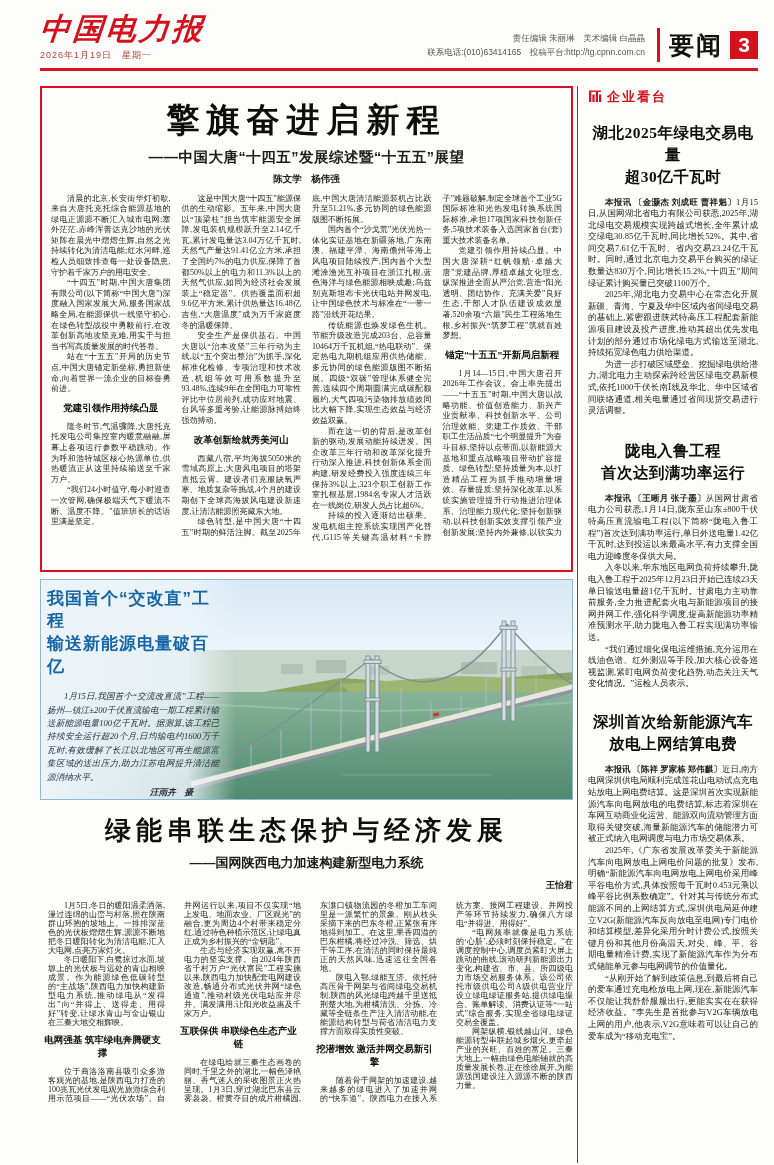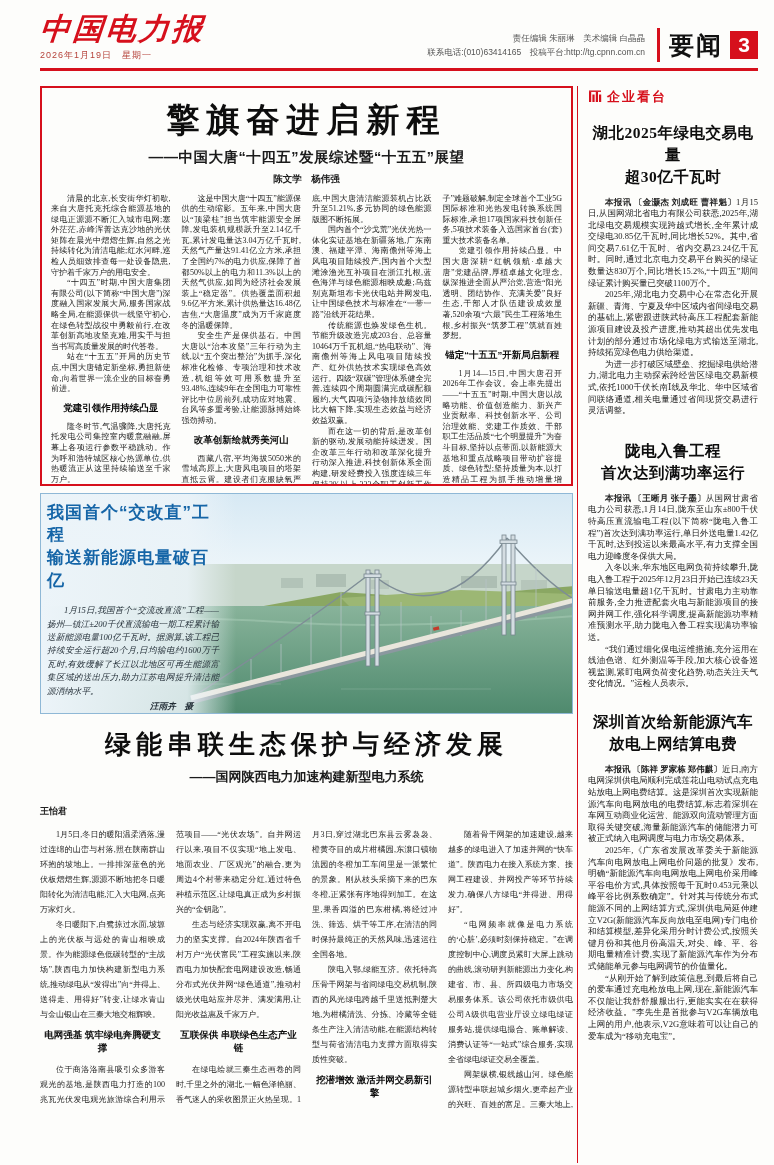--- a/index.html
+++ b/index.html
@@ -30,21 +30,21 @@
     width:28px;height:28px;background:var(--brand-red);color:#fff;margin-left:7px;
     font-family:"Liberation Sans",sans-serif;font-weight:900;font-size:21px;
     display:flex;align-items:center;justify-content:center;
   }
   .red-rule{height:2.5px;background:var(--brand-red);margin-top:6px;}
   
   .content{display:flex;margin-top:15px;}
   .main-col{width:536px;}
   .sidebar{width:182px;margin-left:0;border-left:1.5px solid var(--brand-red);padding-left:10px;margin-left:4px;height:1077px;overflow:hidden;}
   
-  .lead-article{border:2px solid var(--brand-red);padding:6px 9px 5px;height:400px;overflow:hidden;}
+  .lead-article{border:2px solid var(--brand-red);padding:6px 9px 5px;height:486px;overflow:hidden;}
   .lead-article h1{
     font-family:"Liberation Sans",sans-serif;font-weight:900;font-size:33px;
     letter-spacing:7px;text-align:center;color:#0d0d0d;margin:4px 0 5px;
   }
   .lead-article h2{
     font-family:Liberation Sans, sans-serif;font-weight:700;font-size:14.5px;
     text-align:center;color:#1b1b1b;letter-spacing:.5px;margin-bottom:6px;
   }
   .authors{font-size:9.5px;font-weight:700;text-align:center;margin-bottom:8px;}
   .cols4{column-count:4;column-gap:11px;height:352px;overflow:hidden;}
@@ -70,23 +70,23 @@
   
   .bottom-article{margin-top:13px;}
   .bottom-article h1{
     font-family:"Liberation Sans",sans-serif;font-weight:900;font-size:26px;
     letter-spacing:5px;text-align:center;color:#0e0e0e;
   }
   .bottom-article h2{
     font-family:"Liberation Sans",sans-serif;font-weight:700;font-size:13px;
     text-align:center;margin-top:6px;color:#1b1b1b;
   }
-  .bottom-author{font-size:9px;font-weight:700;text-align:left;margin:19px 0 9px;}
+  .bottom-author{font-size:9px;font-weight:700;text-align:right;margin:7px 0 9px;}
   .bottom-article .cols4{height:288px;}
-  .bottom-article .para{line-height:15px;}
+  .bottom-article .para{line-height:9px;margin-left:8px;}
   
   .sb-header{display:flex;align-items:center;gap:5px;margin-top:2px;}
   .sb-header-label{
     font-family:"Liberation Sans",sans-serif;font-weight:900;font-size:13px;
     color:var(--brand-red);letter-spacing:2px;
   }
   .sb-article h3{
     font-family:"Liberation Serif",serif;font-weight:900;font-size:15.5px;
     line-height:1.42;text-align:center;color:#0d0d0d;letter-spacing:.5px;
   }
@@ -132,21 +132,21 @@
             <p class="para">站在“十五五”开局的历史节点,中国大唐锚定新坐标,勇担新使命,向着世界一流企业的目标奋勇前进。</p>
             <h4 class="subhead">党建引领作用持续凸显</h4>
             <p class="para">隆冬时节,气温骤降,大唐托克托发电公司集控室内暖意融融,屏幕上各项运行参数平稳跳动。作为呼和浩特城区核心热源单位,供热暖流正从这里持续输送至千家万户。</p>
             <p class="para">“我们24小时值守,每小时巡查一次管网,确保极端天气下暖流不断、温度不降。”值班班长的话语里满是坚定。</p>
             <p class="para">这是中国大唐“十四五”能源保供的生动缩影。五年来,中国大唐以“顶梁柱”担当筑牢能源安全屏障,发电装机规模跃升至2.14亿千瓦,累计发电量达3.04万亿千瓦时,天然气产量达91.41亿立方米,承担了全国约7%的电力供应,保障了首都50%以上的电力和11.3%以上的天然气供应,如同为经济社会发展装上“稳定器”。供热覆盖面积超9.6亿平方米,累计供热量达16.48亿吉焦,“大唐温度”成为万千家庭度冬的温暖保障。</p>
             <p class="para">安全生产是保供基石。中国大唐以“治本攻坚”三年行动为主线,以“五个突出整治”为抓手,深化标准化检修、专项治理和技术改造,机组等效可用系数提升至93.48%,连续9年在全国电力可靠性评比中位居前列,成功应对地震、台风等多重考验,让能源脉搏始终强劲搏动。</p>
             <h4 class="subhead">改革创新绘就秀美河山</h4>
             <p class="para">西藏八宿,平均海拔5050米的雪域高原上,大唐风电项目的塔架直抵云霄。建设者们克服缺氧严寒、地质复杂等挑战,4个月的建设期创下全球高海拔风电建设新速度,让清洁能源照亮藏东大地。</p>
             <p class="para">绿色转型,是中国大唐“十四五”时期的鲜活注脚。截至2025年底,中国大唐清洁能源装机占比跃升至51.21%,多元协同的绿色能源版图不断拓展。</p>
             <p class="para">国内首个“沙戈荒”光伏光热一体化实证基地在新疆落地,广东南澳、福建平潭、海南儋州等海上风电项目陆续投产,国内首个大型滩涂渔光互补项目在浙江扎根,蓝色海洋与绿色能源相映成趣;乌兹别克斯坦布卡光伏电站并网发电,让中国绿色技术与标准在“一带一路”沿线开花结果。</p>
-            <p class="para">传统能源也焕发绿色生机。节能升级改造完成203台、总容量10464万千瓦机组,“热电联动”、海南儋州等海上风电项目陆续投产、红外供热技术实现绿色高效运行。四级“双碳”管理体系健全完善,连续四个周期圆满完成碳配额履约,大气四项污染物排放绩效同比大幅下降,实现生态效益与经济效益双赢。</p>
+            <p class="para">传统能源也焕发绿色生机。节能升级改造完成203台、总容量10464万千瓦机组,“热电联动”、保定热电九期机组应用供热储能、多元协同的绿色能源版图不断拓展。四级“双碳”管理体系健全完善,连续四个周期圆满完成碳配额履约,大气四项污染物排放绩效同比大幅下降,实现生态效益与经济效益双赢。</p>
             <p class="para">而在这一切的背后,是改革创新的驱动,发展动能持续迸发。国企改革三年行动和改革深化提升行动深入推进,科技创新体系全面构建,研发经费投入强度连续三年保持3%以上,323个职工创新工作室扎根基层,1984名专家人才活跃在一线岗位,研发人员占比超6%。</p>
             <p class="para">持续的投入逐渐结出硕果。发电机组主控系统实现国产化替代,G115等关键高温材料“卡脖子”难题破解,制定全球首个工业5G国际标准和光热发电转换系统国际标准,承担17项国家科技创新任务,5项技术装备入选国家首台(套)重大技术装备名单。</p>
             <p class="para">党建引领作用持续凸显。中国大唐深耕“红帆领航·卓越大唐”党建品牌,厚植卓越文化理念,纵深推进全面从严治党,营造“阳光透明、团结协作、充满关爱”良好生态,干部人才队伍建设成效显著,520余项“六最”民生工程落地生根,乡村振兴“筑梦工程”筑就百姓梦想。</p>
             <h4 class="subhead">锚定“十五五”开新局启新程</h4>
             <p class="para">1月14—15日,中国大唐召开2026年工作会议。会上率先提出——“十五五”时期,中国大唐以战略功能、价值创造能力、新兴产业贡献率、科技创新水平、公司治理效能、党建工作质效、干部职工生活品质“七个明显提升”为奋斗目标,坚持以点带面,以新能源大基地和重点战略项目带动扩容提质、绿色转型;坚持质量为本,以打造精品工程为抓手推动增量增效、存量提质;坚持深化改革,以系统实施管理提升行动推进治理体系、治理能力现代化;坚持创新驱动,以科技创新实效支撑引领产业创新发展;坚持内外兼修,以软实力建设为重点营造团结积极的工作氛围、发展环境。</p>
           </div>
       </article>
 
       <figure class="photo-block">
         <svg viewBox="0 0 534 219" width="534" height="219" aria-hidden="true">

